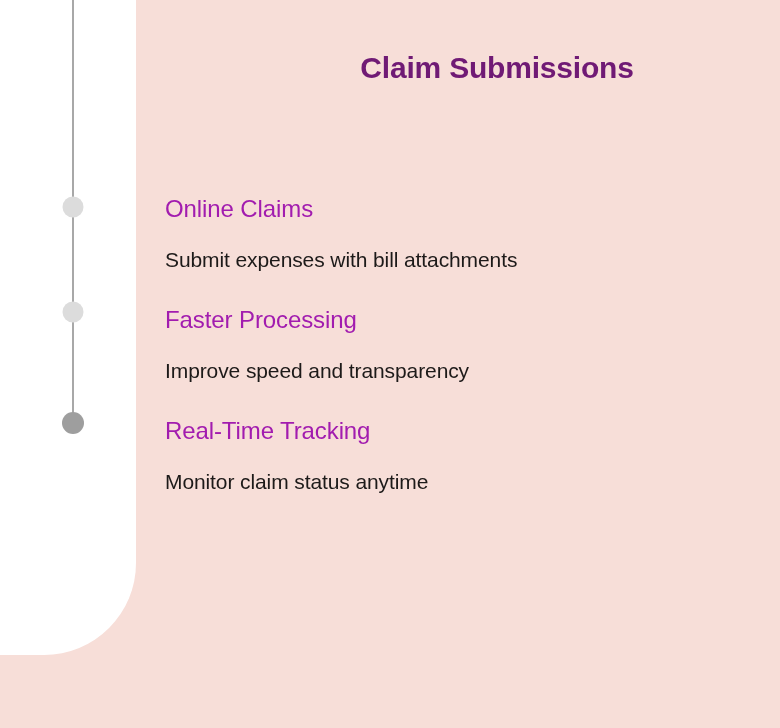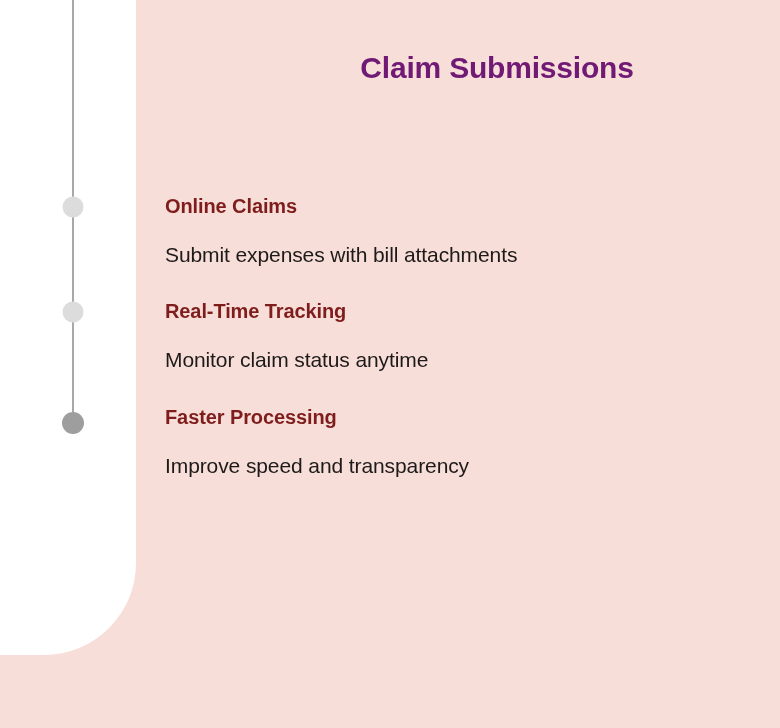--- a/index.html
+++ b/index.html
@@ -109,23 +109,23 @@
     width: 600px;
   }
 
   .item {
     margin-bottom: 29px;
   }
   .item:last-child {
     margin-bottom: 0;
   }
   .item-title {
-    font-size: 20px;
-    font-weight: bold;
-    color: #7f1d1d;
+    font-size: 24px;
+    font-weight: normal;
+    color: #a21caf;
     line-height: 1.35;
     letter-spacing: -0.1px;
   }
   .item-desc {
     font-size: 21px;
     font-weight: normal;
     color: #1d1a19;
     line-height: 1.4;
     margin-top: 20px;
     letter-spacing: -0.1px;
@@ -150,24 +150,24 @@
     <div class="slide-title">Claim Submissions</div>
 
     <div class="items">
 
       <div class="item">
         <div class="item-title">Online Claims</div>
         <div class="item-desc">Submit expenses with bill attachments</div>
       </div>
 
       <div class="item">
-        <div class="item-title">Real-Time Tracking</div>
-        <div class="item-desc">Monitor claim status anytime</div>
+        <div class="item-title">Faster Processing</div>
+        <div class="item-desc">Improve speed and transparency</div>
       </div>
 
       <div class="item">
-        <div class="item-title">Faster Processing</div>
-        <div class="item-desc">Improve speed and transparency</div>
+        <div class="item-title">Real-Time Tracking</div>
+        <div class="item-desc">Monitor claim status anytime</div>
       </div>
 
     </div>
   </div>
 </div>
 
 </body></html>

